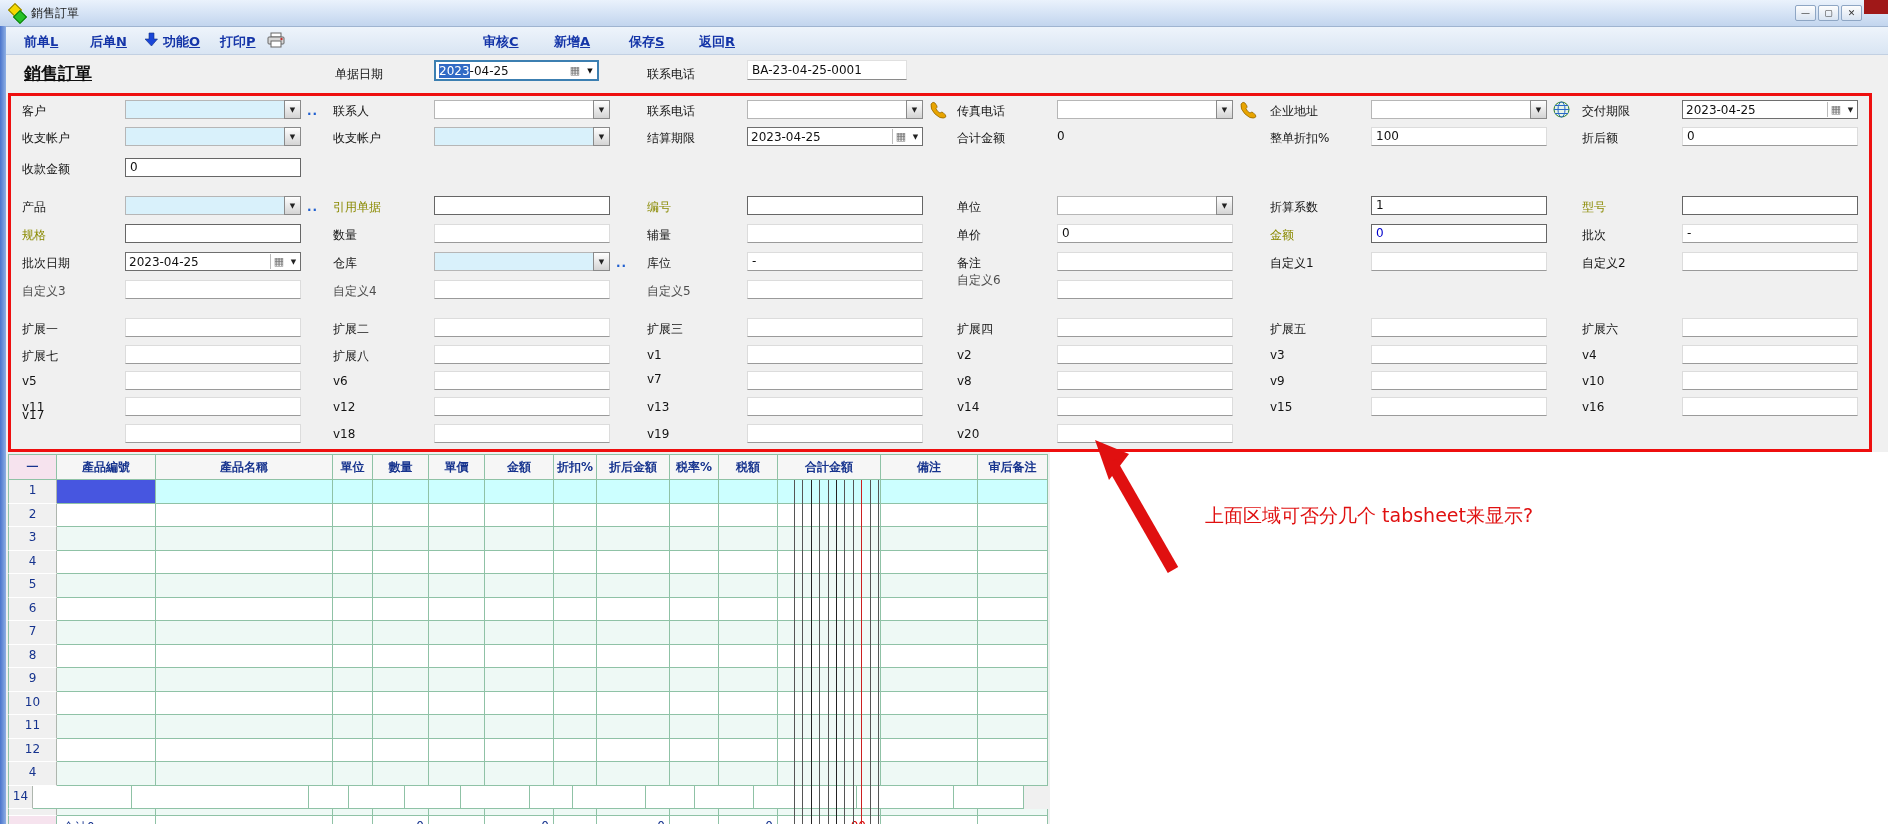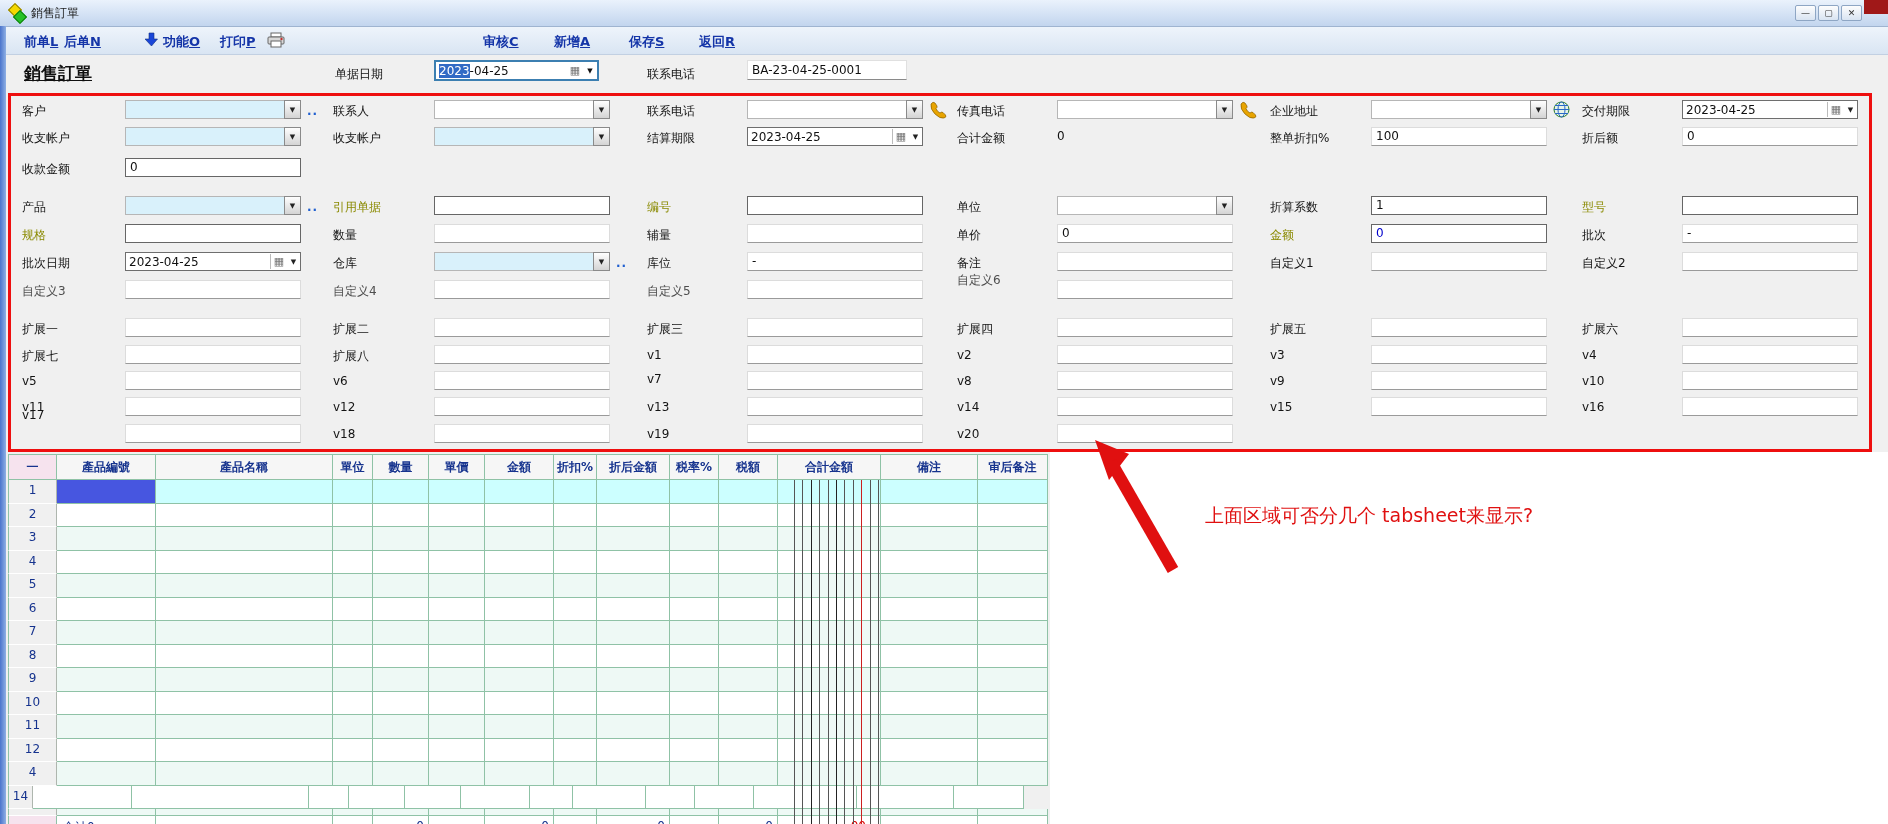--- a/index.html
+++ b/index.html
@@ -121,21 +121,21 @@
   </div>
   <div class="tb-icon" style="left:261px;">
     <svg width="18" height="16">
       <rect x="4" y="1" width="10" height="4" fill="#fff" stroke="#666"></rect>
       <rect x="1" y="5" width="16" height="7" rx="1" fill="#d8d8d8" stroke="#666"></rect>
       <rect x="4" y="9" width="10" height="6" fill="#fff" stroke="#666"></rect>
       <circle cx="14.5" cy="7" r="1.2" fill="#c03030"></circle>
     </svg>
   </div>
 <div class="tb-link" style="left: 18px;"><span>前单</span><span class="key">L</span></div>
-    <div class="tb-link" style="left: 58px;"><span>后单</span><span class="key">N</span></div>
+    <div class="tb-link" style="left: 84px;"><span>后单</span><span class="key">N</span></div>
     <div class="tb-link" style="left: 157px;"><span>功能</span><span class="key">O</span></div>
     <div class="tb-link" style="left: 214px;"><span>打印</span><span class="key">P</span></div>
     <div class="tb-link" style="left: 477px;"><span>审核</span><span class="key">C</span></div>
     <div class="tb-link" style="left: 548px;"><span>新增</span><span class="key">A</span></div>
     <div class="tb-link" style="left: 623px;"><span>保存</span><span class="key">S</span></div>
     <div class="tb-link" style="left: 693px;"><span>返回</span><span class="key">R</span></div>
   </div>
 
 <div class="form-title">銷售訂單</div>
 <div class="hdr-lbl" style="left:335px;">单据日期</div>

